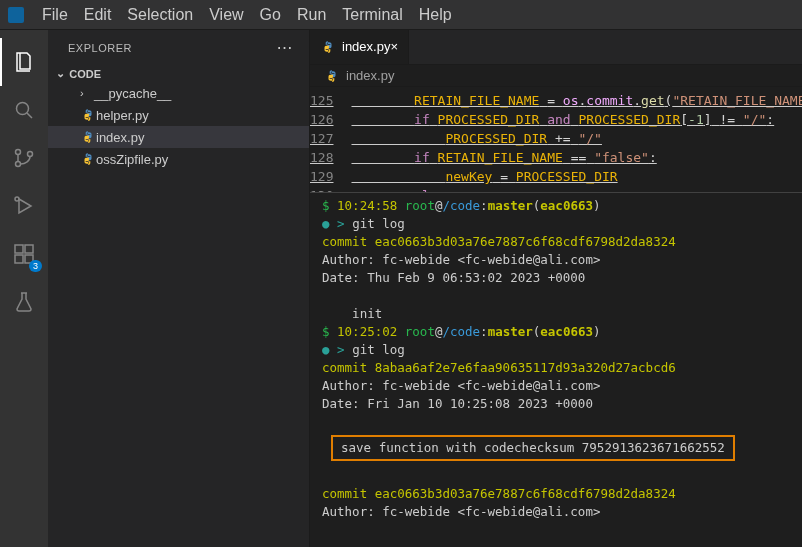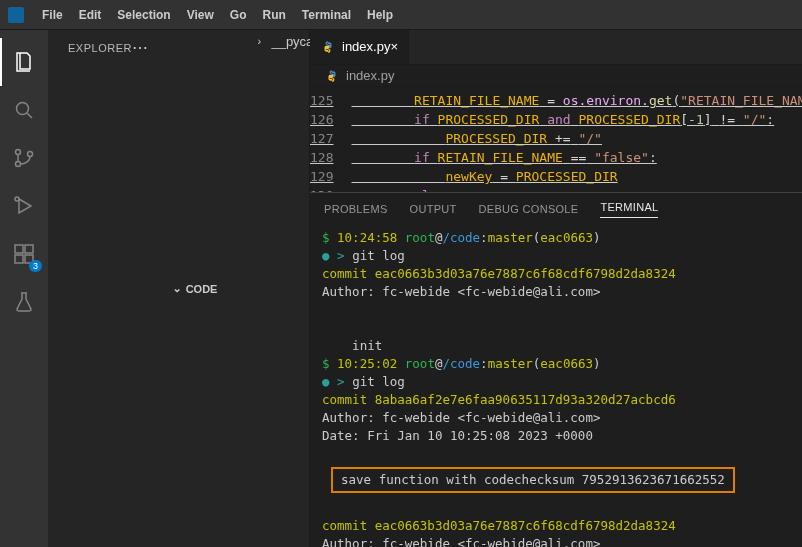--- a/index.html
+++ b/index.html
@@ -28,22 +28,21 @@
     width: 16px; height: 16px;
     background:#0e639c;
     margin-right: 10px;
     border-radius:2px;
   }
   .titlebar .menuitem {
     padding: 0 8px;
     height: 100%;
     display: flex;
     align-items: center;
-    font-size: 12px;
-    font-weight: bold;
+    font-size: 16px;
   }
   
   .mainrow { flex:1; display:flex; overflow:hidden; }
   
   .activitybar {
     width: 48px;
     background:#333333;
     display:flex;
     flex-direction:column;
     align-items:center;
@@ -70,21 +69,21 @@
     border-radius:8px;
     padding:0 4px;
     line-height:12px;
   }
   .activitybar svg { width:24px; height:24px; stroke:currentColor; fill:none; stroke-width:1.5; }
   
   .sidebar {
     width:262px;
     background:#252526;
     border-right:1px solid #1b1b1b;
-    display:flex; flex-direction:row;
+    display:flex; flex-direction:column;
     font-size:13px;
   }
   .sidebar-header {
     height:35px;
     display:flex; align-items:center; justify-content:space-between;
     padding:0 16px 0 20px;
     font-size:11px;
     color:#bbbbbb;
     letter-spacing:0.5px;
   }
@@ -196,21 +195,21 @@
     font-size:12.5px;
     line-height:18px;
     color:#cccccc;
     overflow:auto;
   }
   .t-dollar { color:#29b74e; }
   .t-time   { color:#c5c500; }
   .t-user   { color:#29b74e; }
   .t-at     { color:#cccccc; }
   .t-path   { color:#3a9ad9; }
-  .t-branch { color:#c5c500; }
+  .t-branch { color:#c5c500;font-weight:bold; }
   .t-bul    { color:#2aa198; }
   .t-cmdop  { color:#2aa198; }
   .t-cmd    { color:#cccccc; }
   .t-commit { color:#c5c500; }
   .t-msg    { color:#cccccc; }
   .hlbox {
     border:2px solid #e07e00;
     display:inline-block;
     padding:2px 8px;
     margin:4px 0 6px 9px;
@@ -300,20 +299,29 @@
     </div>
     <div class="tree-item depth2 selected">
       <span class="ficon py">
           <svg viewBox="0 0 24 24">
             <path fill="#4f8bbe" d="M12 2c-4 0-4 2-4 4v2h8V7h-6s0-3 2-3 6 0 6 3v4c0 3-3 3-3 3h-5"></path>
             <path fill="#f7c233" d="M12 22c4 0 4-2 4-4v-2H8v1h6s0 3-2 3-6 0-6-3v-4c0-3 3-3 3-3h5"></path>
           </svg>
         </span>
       <span>index.py</span>
     </div>
+    <div class="tree-item depth2">
+      <span class="ficon py">
+          <svg viewBox="0 0 24 24">
+            <path fill="#4f8bbe" d="M12 2c-4 0-4 2-4 4v2h8V7h-6s0-3 2-3 6 0 6 3v4c0 3-3 3-3 3h-5"></path>
+            <path fill="#f7c233" d="M12 22c4 0 4-2 4-4v-2H8v1h6s0 3-2 3-6 0-6-3v-4c0-3 3-3 3-3h5"></path>
+          </svg>
+        </span>
+      <span>ossZipfile.py</span>
+    </div>
   </div>
 
   <div class="editorcol">
 
     <div class="tabrow">
       <div class="tab active">
         <span class="ficon py">
             <svg viewBox="0 0 24 24">
               <path fill="#4f8bbe" d="M12 2c-4 0-4 2-4 4v2h8V7h-6s0-3 2-3 6 0 6 3v4c0 3-3 3-3 3h-5"></path>
               <path fill="#f7c233" d="M12 22c4 0 4-2 4-4v-2H8v1h6s0 3-2 3-6 0-6-3v-4c0-3 3-3 3-3h5"></path>
@@ -334,41 +342,35 @@
       <span>index.py</span>
     </div>
 
     <div class="codearea">
       <div class="gutter">125
 126
 127
 128
 129
 130</div>
-<div class="codelines">        <span class="tok-id">RETAIN_FILE_NAME</span> <span class="tok-eq">=</span> <span class="tok-obj">os</span><span class="tok-eq">.</span><span class="tok-obj">environ</span><span class="tok-eq">.</span><span class="tok-func">get</span><span class="tok-eq">(</span><span class="tok-str">"RETAIN_FILE_NAME"</span>
+<div class="codelines">        <span class="tok-id">RETAIN_FILE_NAME</span> <span class="tok-eq">=</span> <span class="tok-obj">os</span><span class="tok-eq">.</span><span class="tok-obj">commit</span><span class="tok-eq">.</span><span class="tok-func">get</span><span class="tok-eq">(</span><span class="tok-str">"RETAIN_FILE_NAME"</span>
         <span class="tok-key">if</span> <span class="tok-id">PROCESSED_DIR</span> <span class="tok-key">and</span> <span class="tok-id">PROCESSED_DIR</span><span class="tok-eq">[</span><span class="tok-num">-1</span><span class="tok-eq">]</span> <span class="tok-op">!=</span> <span class="tok-str">"/"</span><span class="tok-eq">:</span>
             <span class="tok-id">PROCESSED_DIR</span> <span class="tok-op">+=</span> <span class="tok-str">"/"</span>
         <span class="tok-key">if</span> <span class="tok-id">RETAIN_FILE_NAME</span> <span class="tok-op">==</span> <span class="tok-str">"false"</span><span class="tok-eq">:</span>
             <span class="tok-id">newKey</span> <span class="tok-eq">=</span> <span class="tok-id">PROCESSED_DIR</span>
         <span class="tok-key">else</span><span class="tok-eq">:</span></div>
     </div>
 
     <div class="panel">
-      <div class="panel-tabs">
-        <span>PROBLEMS</span>
-        <span>OUTPUT</span>
-        <span>DEBUG CONSOLE</span>
-        <span class="sel">TERMINAL</span>
-      </div>
       <div class="termbody">
 <span class="t-dollar">$</span> <span class="t-time">10:24:58</span> <span class="t-user">root</span><span class="t-at">@</span><span class="t-path">/code</span><span class="t-at">:</span><span class="t-branch">master</span><span class="t-at">(</span><span class="t-branch">eac0663</span><span class="t-at">)</span><br>
 <span class="t-bul">●</span> <span class="t-cmdop">&gt;</span> <span class="t-cmd">git log</span><br>
 <span class="t-commit">commit eac0663b3d03a76e7887c6f68cdf6798d2da8324</span><br>
 <span class="t-msg">Author: fc-webide &lt;fc-webide@ali.com&gt;</span><br>
-<br>
+<span class="t-msg">Date:   Thu Feb 9 06:53:02 2023 +0000</span><br>
 <br>
 &nbsp;&nbsp;&nbsp;&nbsp;<span class="t-msg">init</span><br>
 <span class="t-dollar">$</span> <span class="t-time">10:25:02</span> <span class="t-user">root</span><span class="t-at">@</span><span class="t-path">/code</span><span class="t-at">:</span><span class="t-branch">master</span><span class="t-at">(</span><span class="t-branch">eac0663</span><span class="t-at">)</span><br>
 <span class="t-bul">●</span> <span class="t-cmdop">&gt;</span> <span class="t-cmd">git log</span><br>
 <span class="t-commit">commit 8abaa6af2e7e6faa90635117d93a320d27acbcd6</span><br>
 <span class="t-msg">Author: fc-webide &lt;fc-webide@ali.com&gt;</span><br>
 <span class="t-msg">Date:   Fri Jan 10 10:25:08 2023 +0000</span><br>
 <br>
 <span class="hlbox">save function with codechecksum 7952913623671662552</span><br>
 <br>

